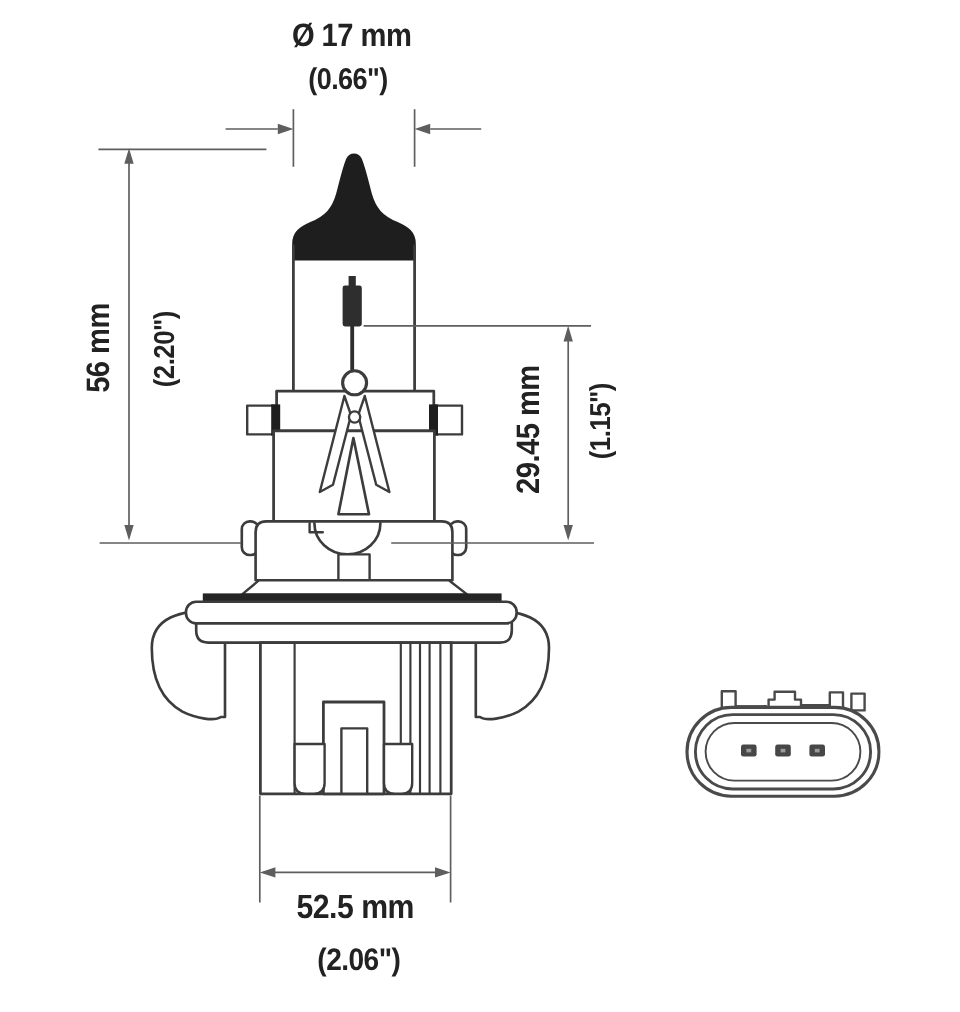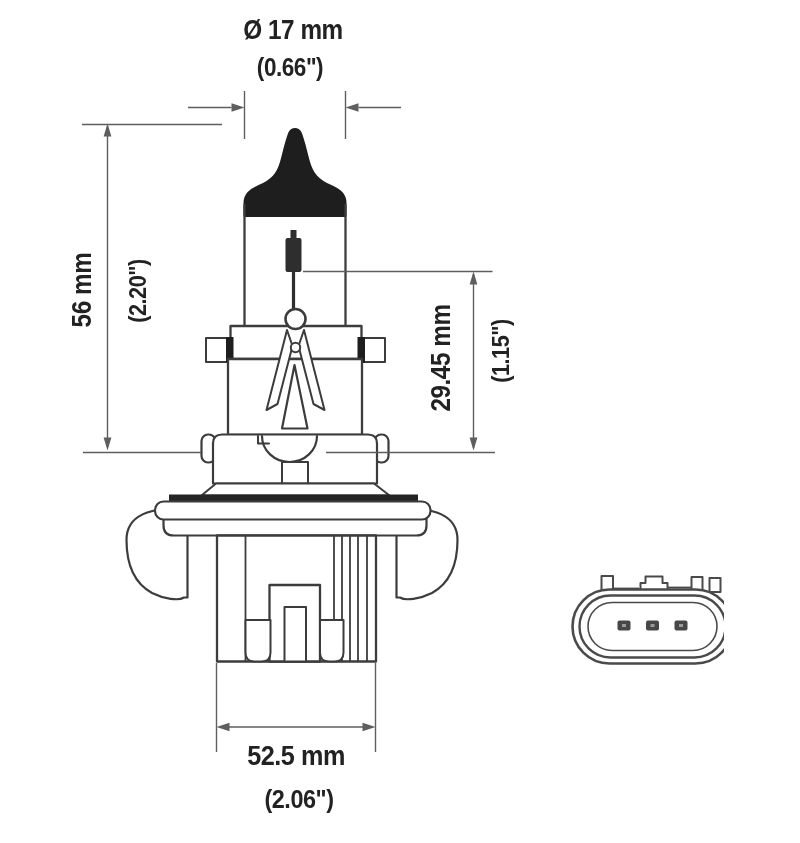--- a/index.html
+++ b/index.html
@@ -1,18 +1,19 @@
 <!DOCTYPE html>
 <html><head>
 <meta charset="utf-8">
 <style>
   html,body{margin:0;padding:0;background:#ffffff;}
   #stage{
     position:relative;width:724px;height:843px;background:#ffffff;overflow:hidden;
     font-family:"Liberation Sans",sans-serif;
+    padding-left:10px;
   }
   #stage svg{position:absolute;left:0;top:0;}
   .dim-label{
     position:absolute;white-space:nowrap;color:#222222;font-weight:700;
     transform:translate(-50%,-50%) scaleX(0.9);letter-spacing:-0.5px;line-height:1;
   }
   .dim-label.rot{transform:translate(-50%,-50%) rotate(-90deg) scaleX(0.9);}
   .f27{font-size:27px;} .f25{font-size:25px;} .f24{font-size:24px;} .f28{font-size:28px;} .f26{font-size:26px;}
 </style>
 </head>

